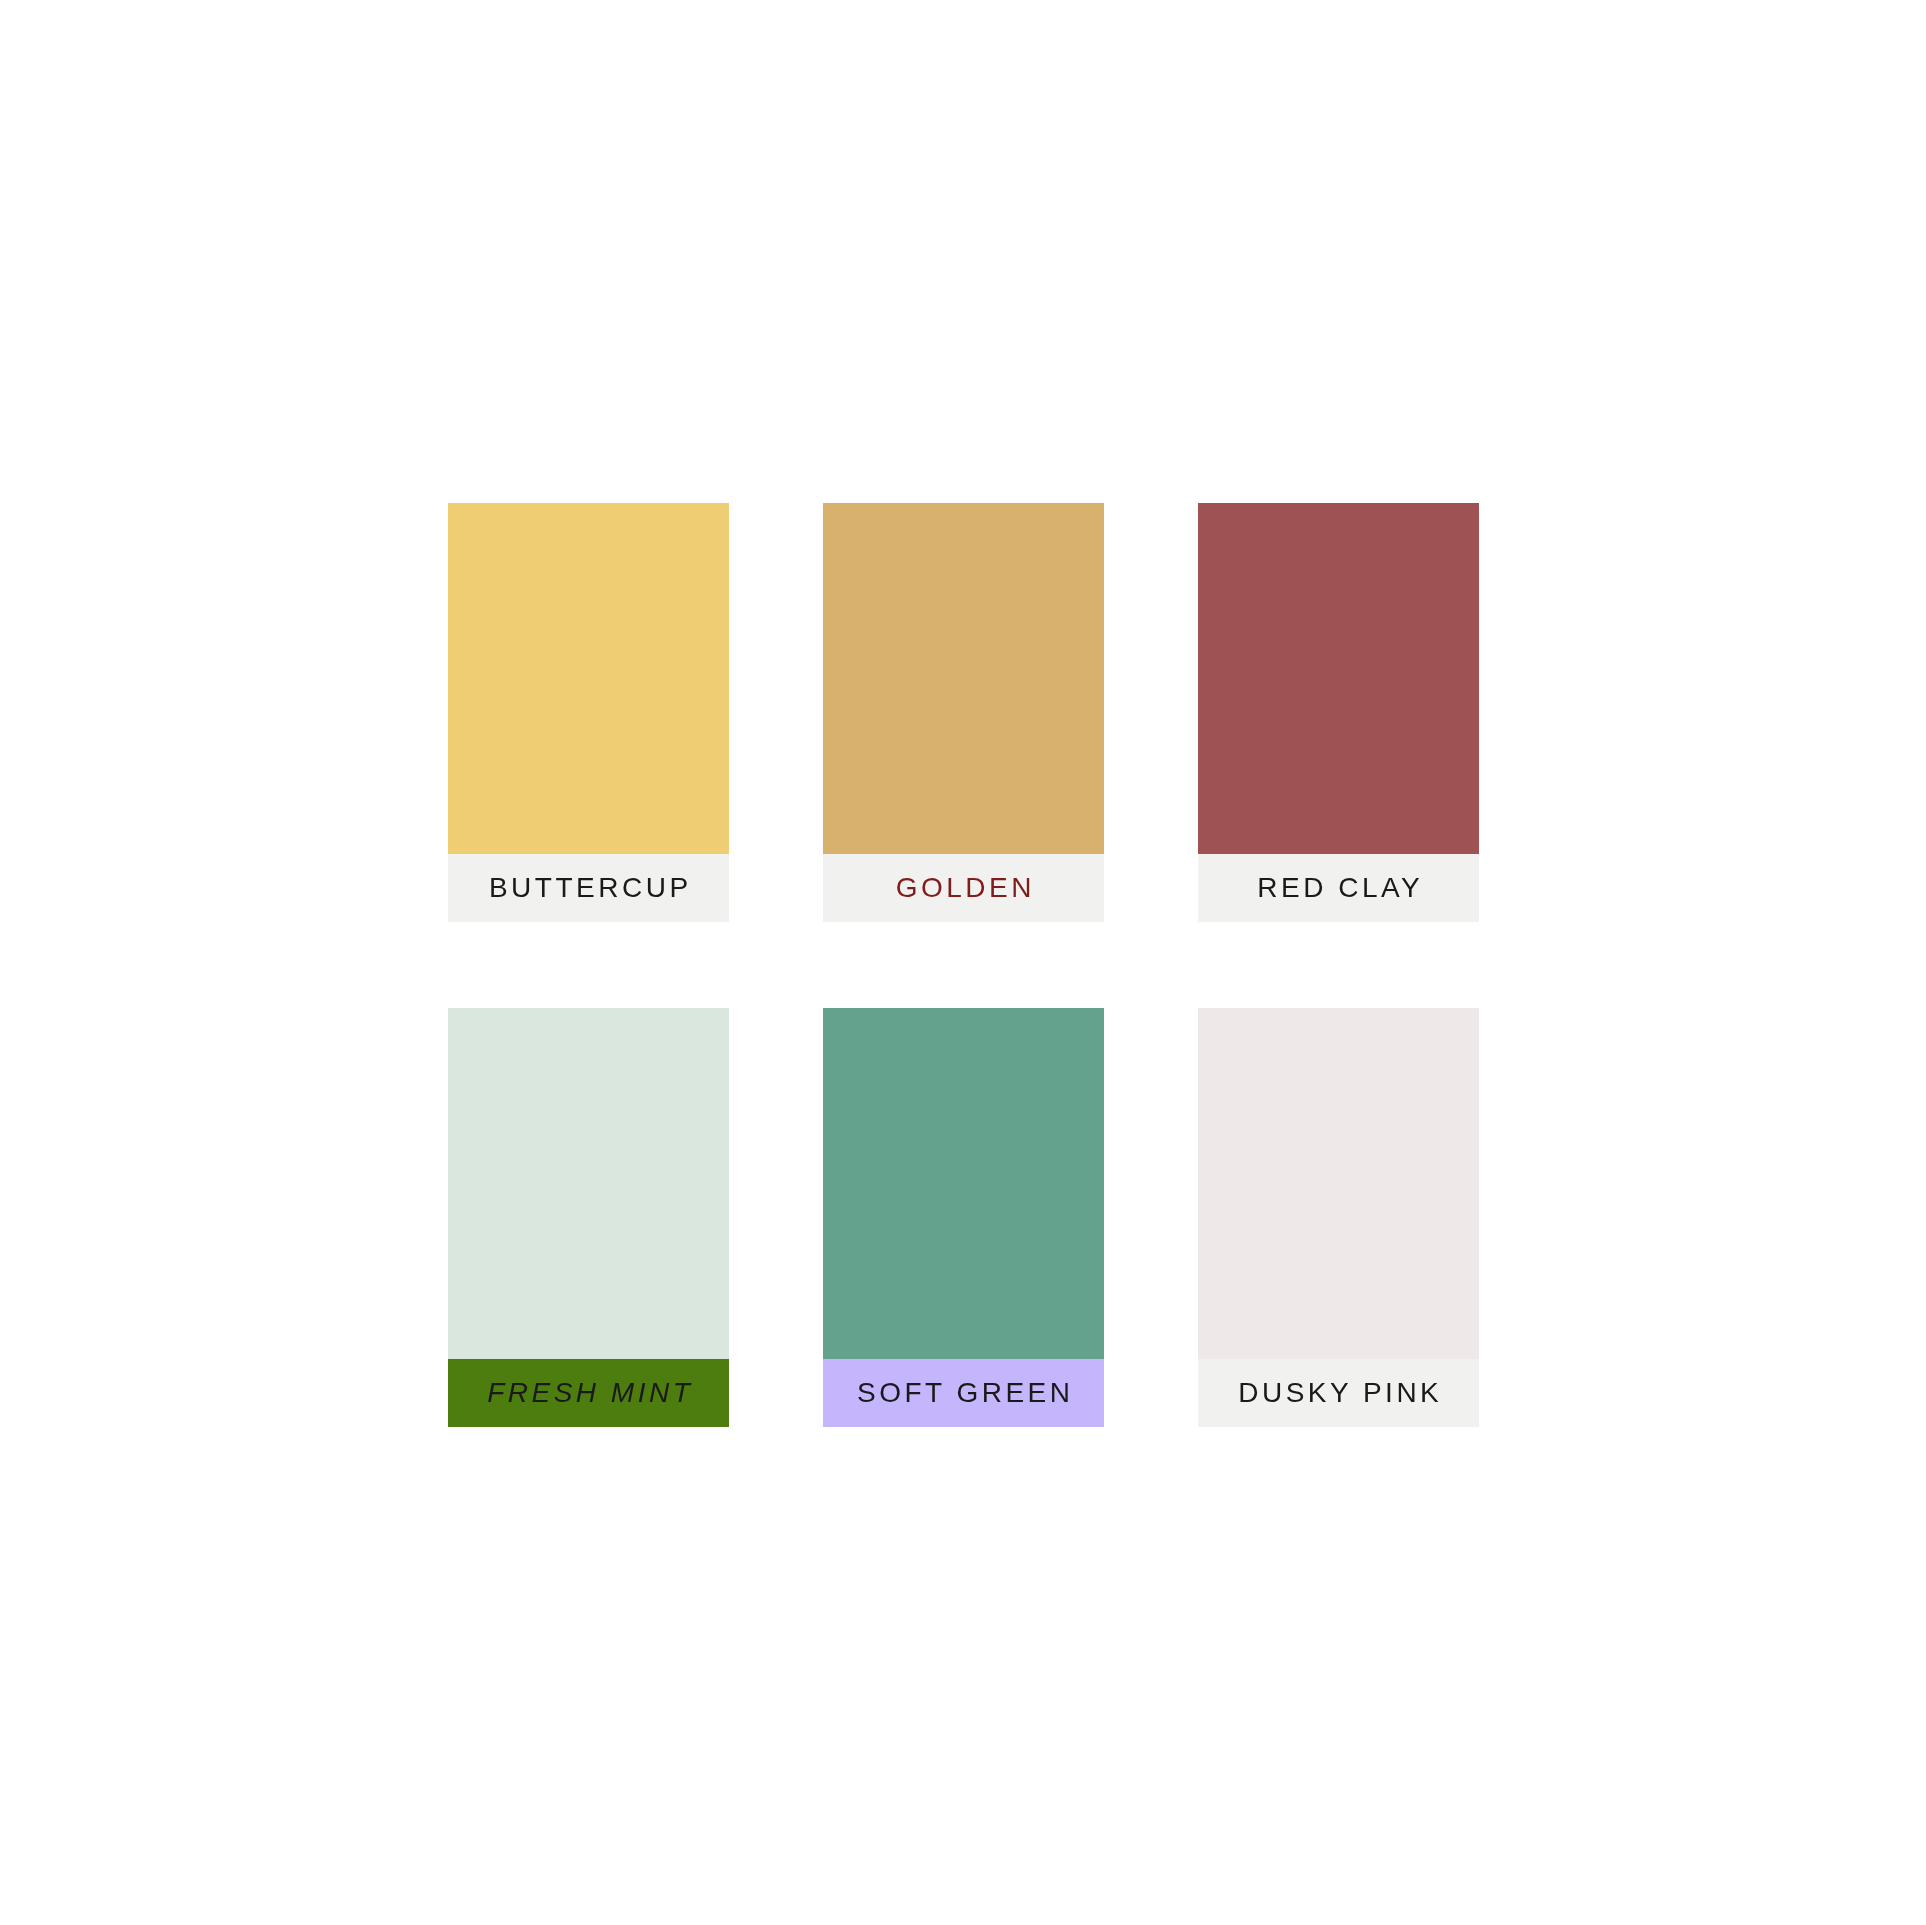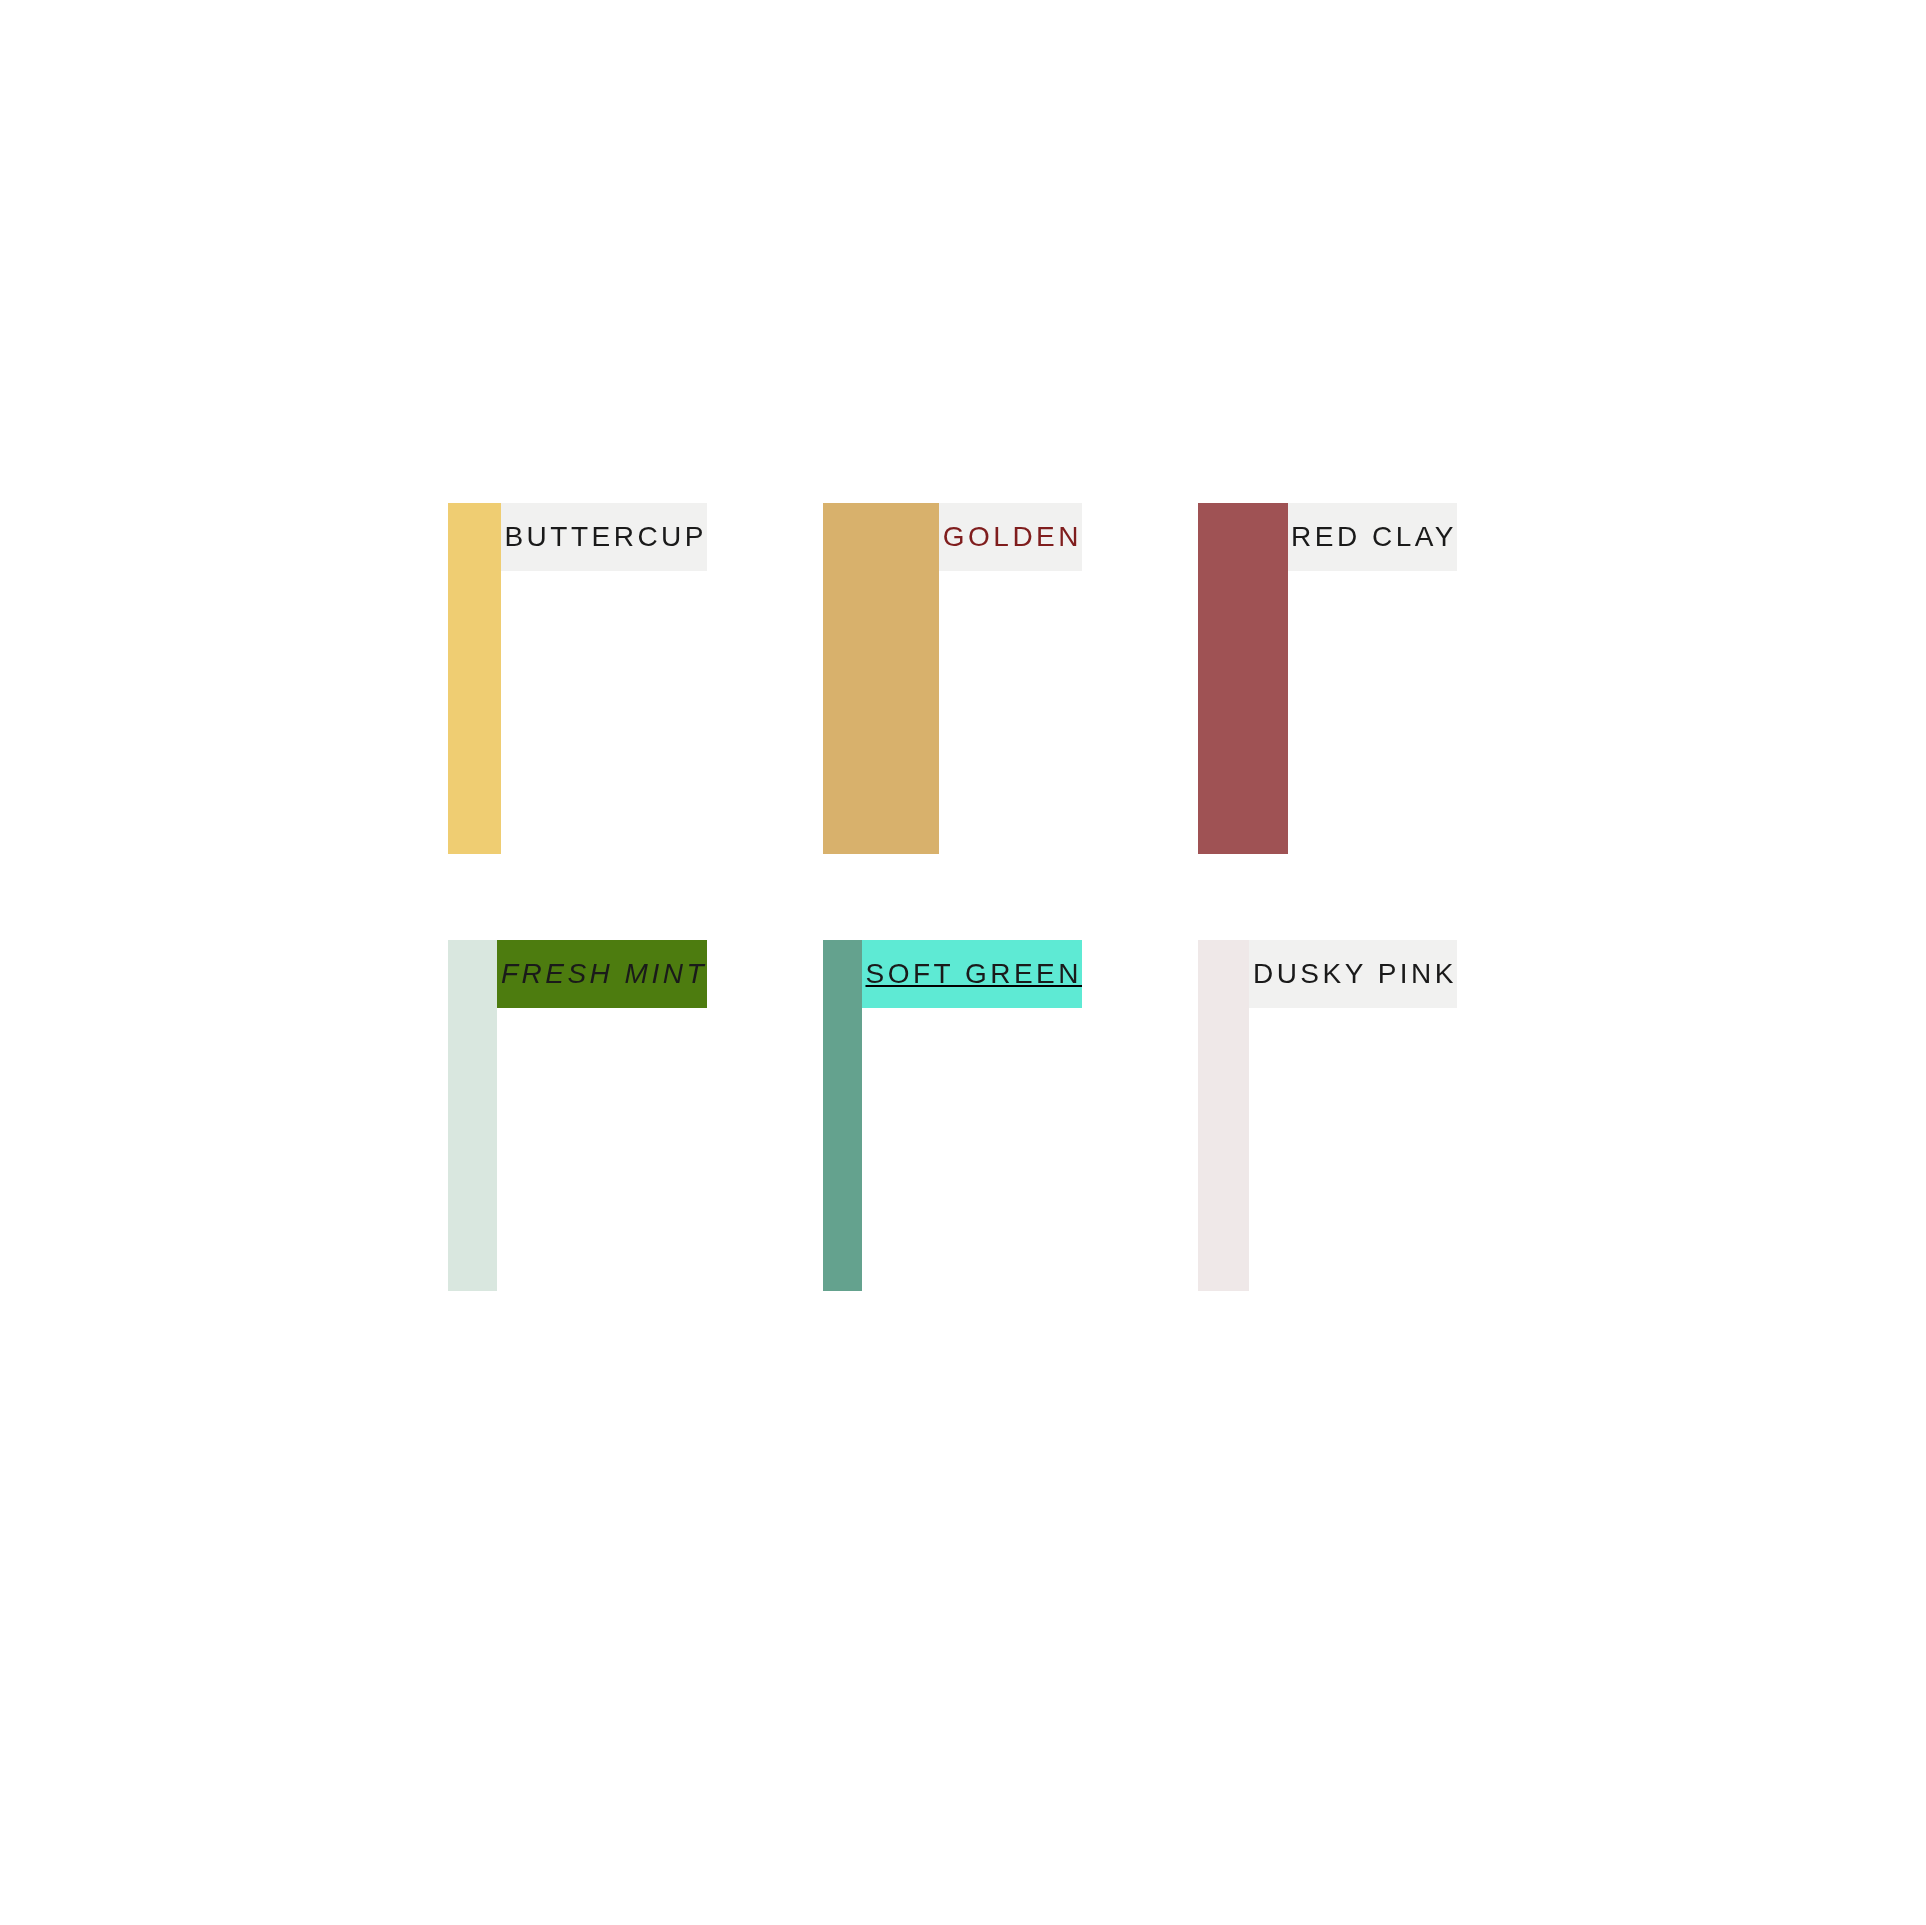--- a/index.html
+++ b/index.html
@@ -26,21 +26,21 @@
     width: 1032px;
     display: grid;
     grid-template-columns: repeat(3, 281px);
     grid-template-rows: repeat(2, auto);
     column-gap: 94px;
     row-gap: 86px;
   }
   .swatch-card {
     width: 259px;
     display: flex;
-    flex-direction: row;
+    flex-direction: column;
     border-radius: 22px;
   }
   .swatch-color {
     width: 281px;
     height: 351px;
   }
   .swatch-label-strip {
     width: 281px;
     height: 68px;
     background: #F1F1F0;
@@ -89,21 +89,21 @@
 
     <div class="swatch-card">
       <div class="swatch-color" style="background-color: rgb(217, 231, 223);"></div>
       <div class="swatch-label-strip" style="background-color: #4d7c0f; font-style: italic;">
         <span class="swatch-label-text" style="color: rgb(26, 26, 26);">FRESH MINT</span>
       </div>
     </div>
 
     <div class="swatch-card">
       <div class="swatch-color" style="background-color: rgb(100, 162, 142);"></div>
-      <div class="swatch-label-strip" style="background-color: #5eead4; text-decoration: underline;">
+      <div class="swatch-label-strip" style="background-color: #c4b5fd;">
         <span class="swatch-label-text" style="color: rgb(26, 26, 26);">SOFT GREEN</span>
       </div>
     </div>
 
     <div class="swatch-card">
       <div class="swatch-color" style="background-color: rgb(239, 232, 232);"></div>
       <div class="swatch-label-strip" style="background-color: rgb(241, 241, 240); align-items: center;">
         <span class="swatch-label-text" style="color: rgb(26, 26, 26);">DUSKY PINK</span>
       </div>
     </div>

